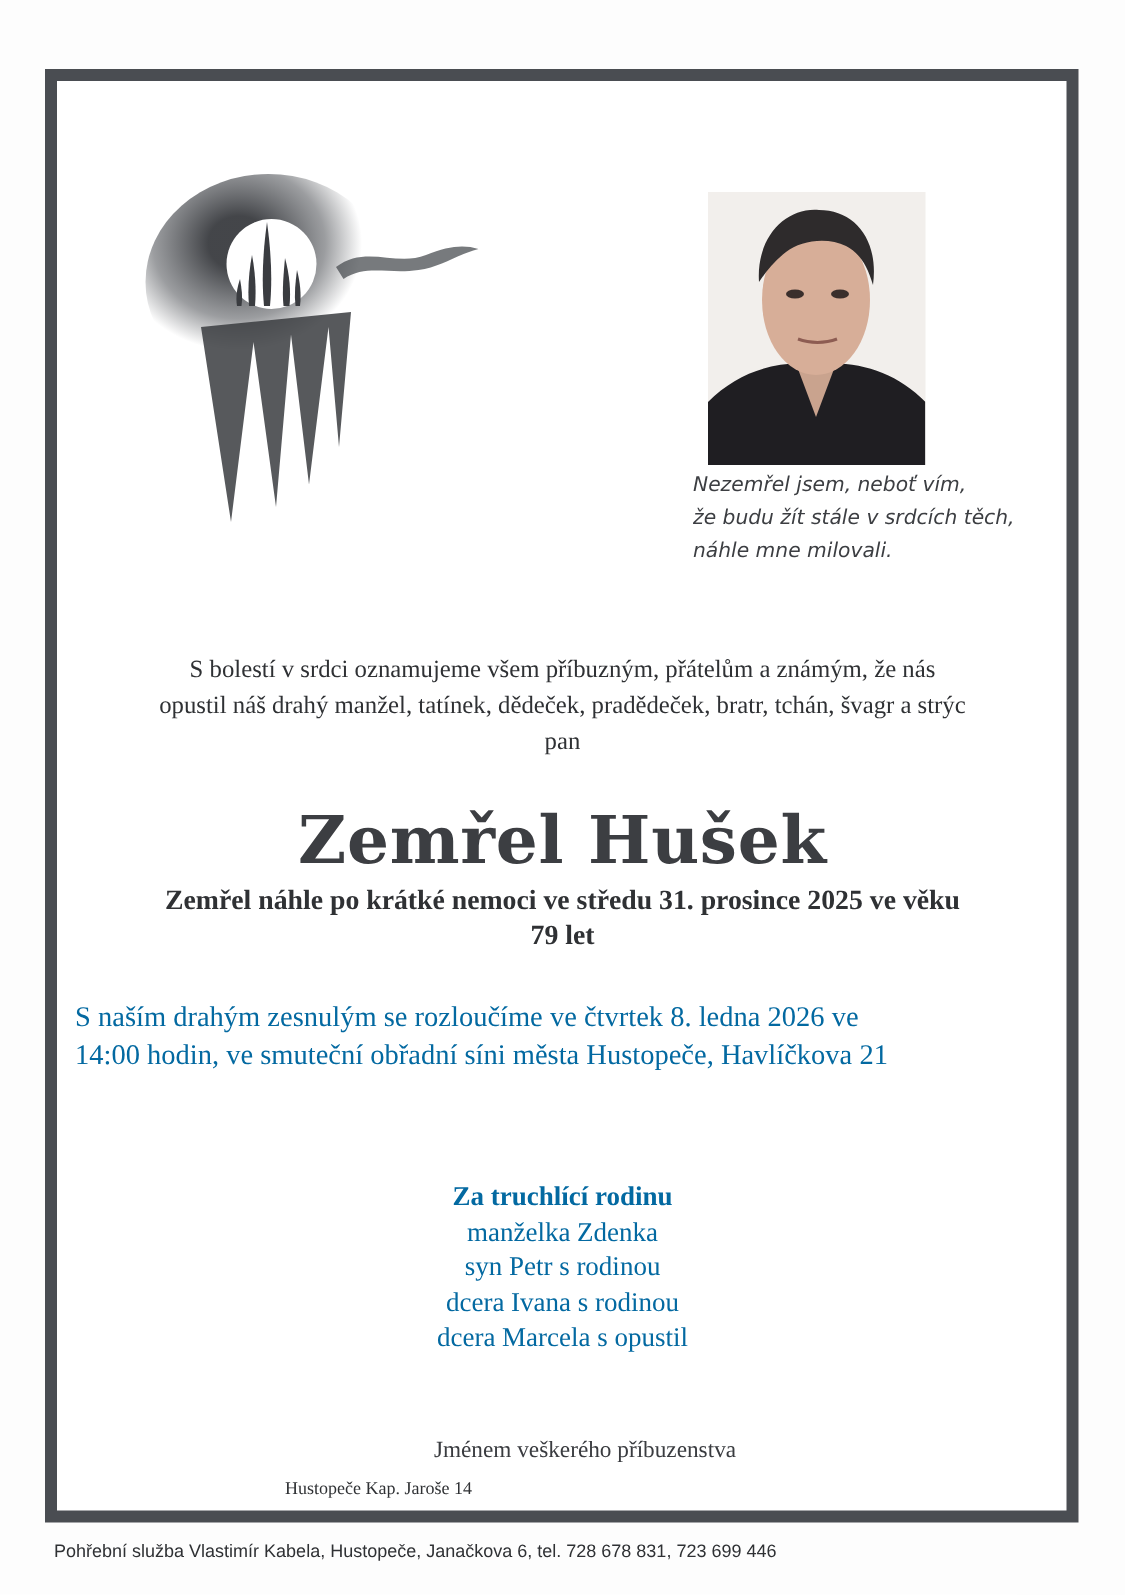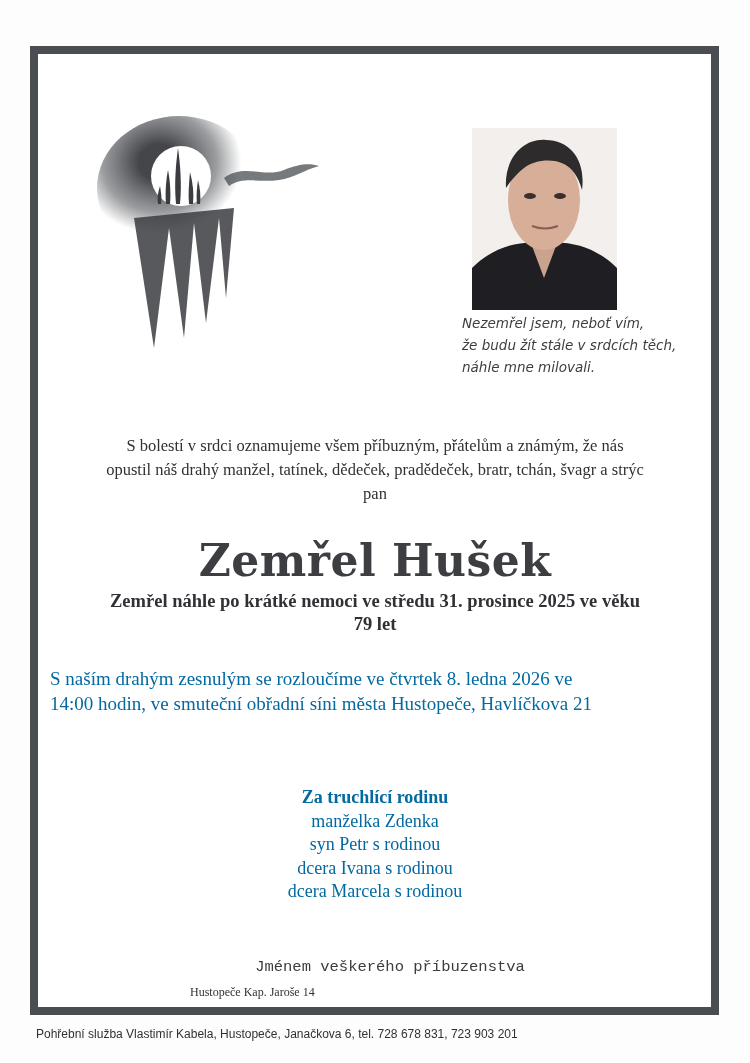--- a/index.html
+++ b/index.html
@@ -39,21 +39,21 @@
       position: absolute; left: 50px; top: 666px; width: 650px; text-align: left;
       font-family: "Liberation Serif", "DejaVu Serif", serif; font-size: 19px; line-height: 25px; color: #0369a1;
     }
     .family {
       position: absolute; left: 190px; top: 786px; width: 370px; text-align: center;
       font-family: "Liberation Serif", "DejaVu Serif", serif; font-size: 18px; line-height: 23.5px; color: #0369a1;
     }
     .family .head { font-weight: bold; }
     .behalf {
       position: absolute; left: 190px; top: 958px; width: 400px; text-align: center;
-      font-family: Liberation Mono, monospace; font-size: 15.5px; color: #3a3c40;
+      font-family: Liberation Serif, serif; font-size: 15.5px; color: #3a3c40;
     }
     .address {
       position: absolute; left: 190px; top: 985px; width: 400px; text-align: left;
       font-family: "Liberation Serif", "DejaVu Serif", serif; font-weight: normal; font-size: 12px; color: #2f3134;
     }
     .footer {
       position: absolute; left: 36px; top: 1027px; width: 700px;
       font-family: "Liberation Sans", "DejaVu Sans", sans-serif; font-size: 12px; color: #2f3134;
     }
   </style>
@@ -122,19 +122,19 @@
 <div class="ceremony">
   <div>S naším drahým zesnulým se rozloučíme ve čtvrtek 8. ledna 2026 ve</div>
   <div>14:00 hodin, ve smuteční obřadní síni města Hustopeče, Havlíčkova 21</div>
 </div>
 
 <div class="family">
   <div class="head">Za truchlící rodinu</div>
   <div>manželka Zdenka</div>
   <div>syn Petr s rodinou</div>
   <div>dcera Ivana s rodinou</div>
-  <div>dcera Marcela s rodinou</div>
+  <div>dcera Marcela s opustil</div>
 </div>
 
 <div class="behalf">Jménem veškerého příbuzenstva</div>
 <div class="address">Hustopeče Kap. Jaroše 14</div>
 
-<div class="footer">Pohřební služba Vlastimír Kabela, Hustopeče, Janačkova 6, tel. 728 678 831, 723 903 201</div>
+<div class="footer">Pohřební služba Vlastimír Kabela, Hustopeče, Janačkova 6, tel. 728 678 831, 723 699 446</div>
 
 </body></html>

